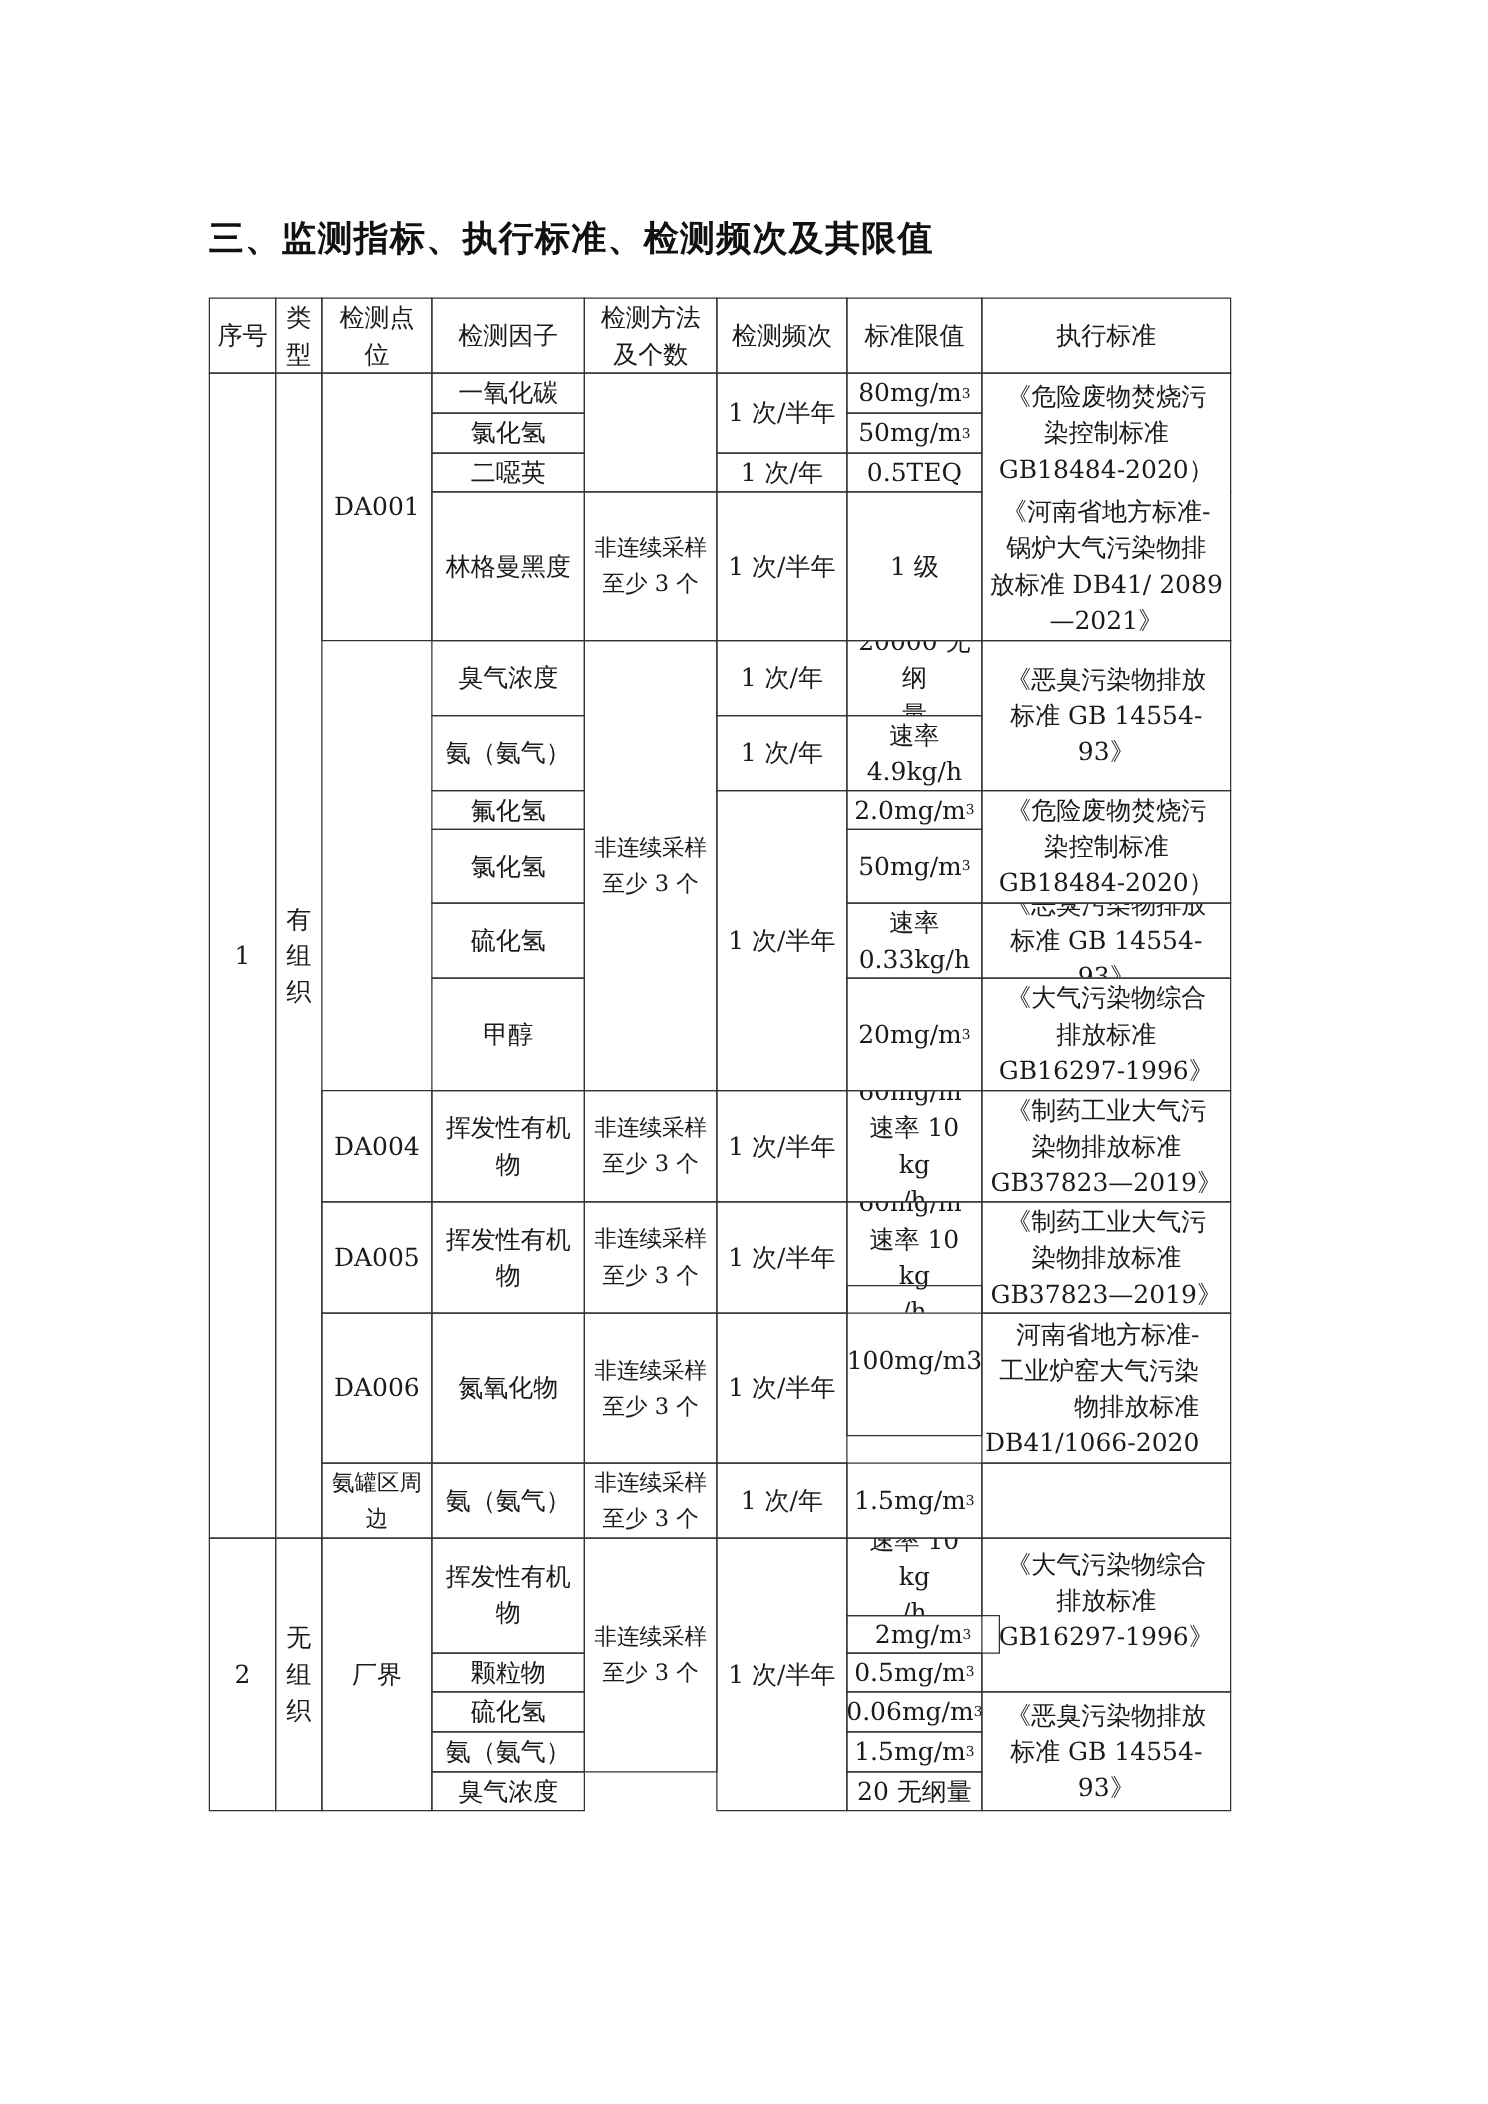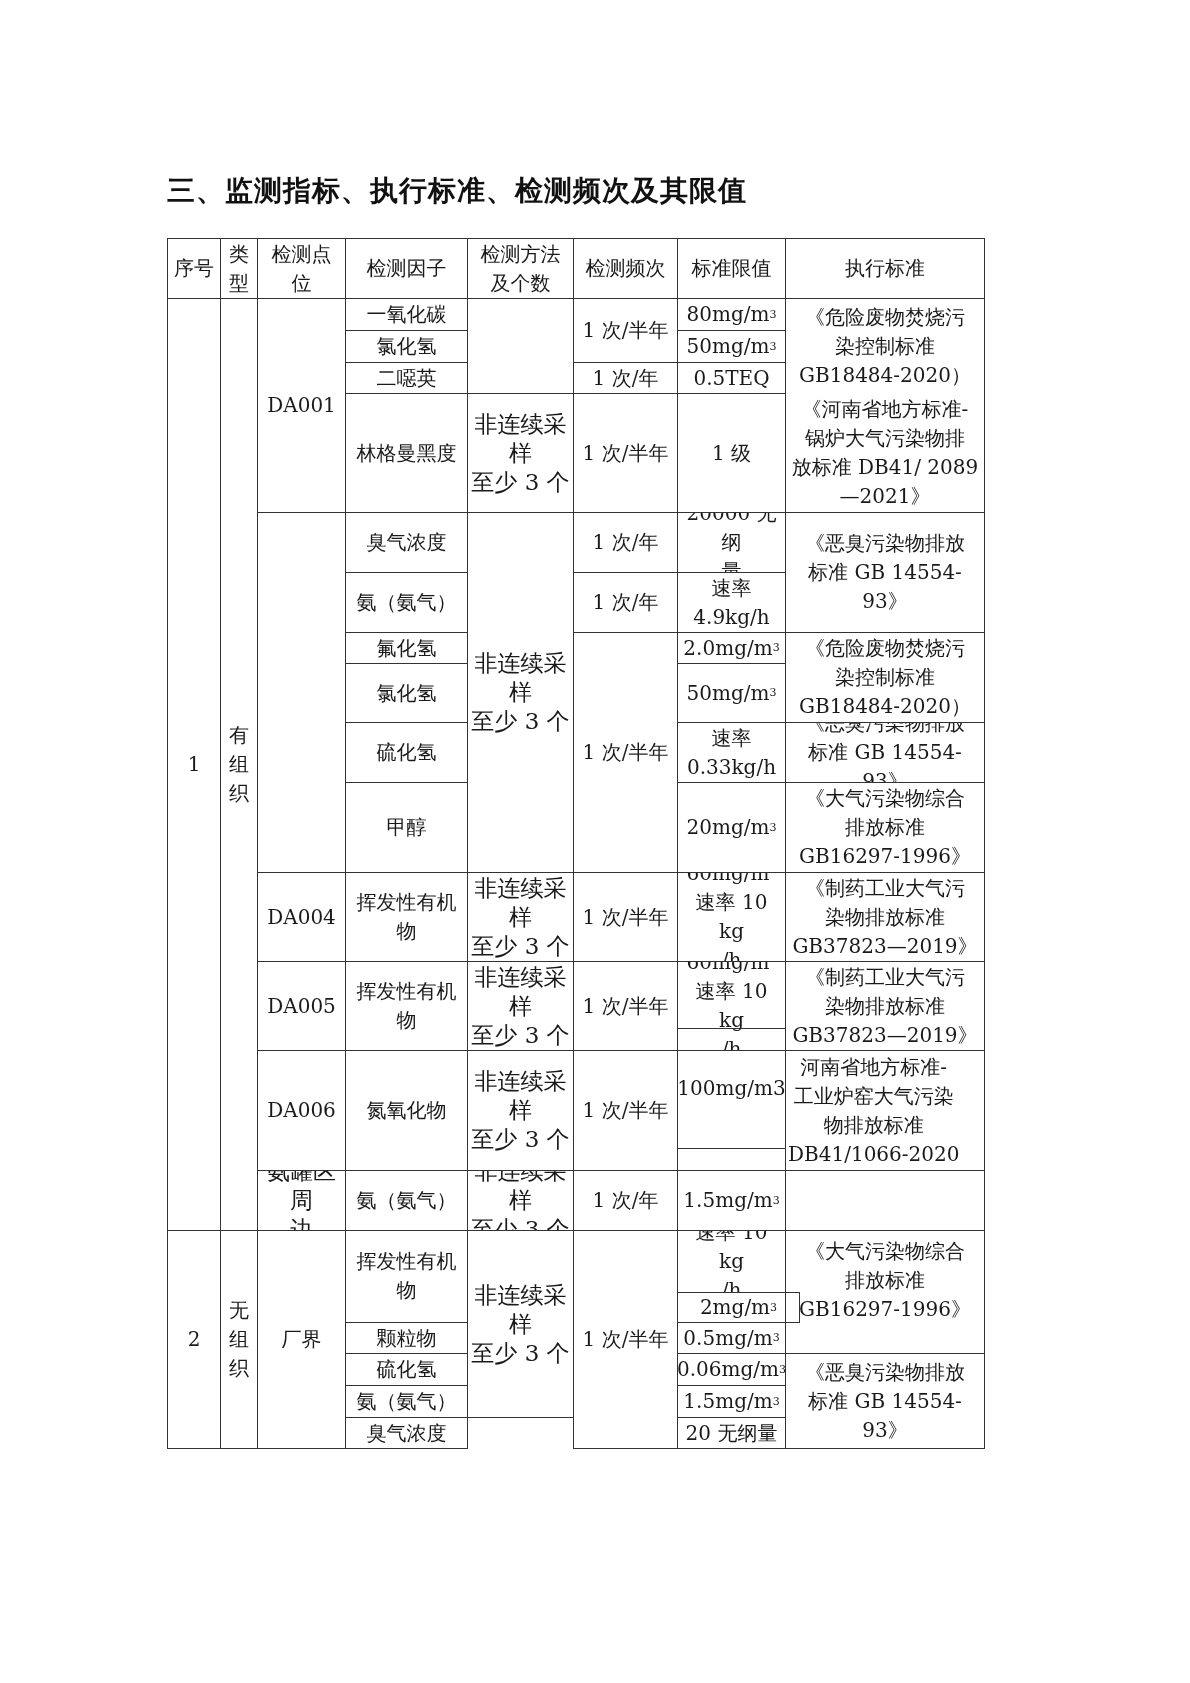--- a/index.html
+++ b/index.html
@@ -5,22 +5,22 @@
   html, body { margin:0; padding:0; background:#ffffff; }
   body { width:1190px; height:1683px; position:relative; overflow:hidden;
          font-family:"DejaVu Serif","Liberation Serif",serif; color:#1a1a1a; }
   .title { position:absolute; left:167px; top:172px; font-size:28px; font-weight:bold;
            font-family:"DejaVu Sans","Liberation Sans",sans-serif; letter-spacing:1px; color:#111; }
   .tbl { position:absolute; left:0; top:0; width:1190px; height:1683px; }
   .c { position:absolute; box-sizing:border-box; border:1px solid #333;
        display:flex; align-items:center; justify-content:center; text-align:center;
        font-size:20px; line-height:29px; padding:0 2px; white-space:pre-line; overflow:hidden; }
   .c.nb { border:none; }
-  .c.left { justify-content:flex-start; text-align:center; }
-  .sm { font-size:23px;text-align:center; }
+  .c.left { justify-content:flex-start; text-align:right; }
+  .sm { font-size:18px;text-align:center; }
   sup { font-size:11px; vertical-align:super; line-height:0; }
 </style>
 </head>
 <body>
 
 <div class="title">三、监测指标、执行标准、检测频次及其限值</div>
 
 <div class="tbl">
 
   <div class="c" style="left:167px;top:238px;width:54px;height:61px">序号</div>

